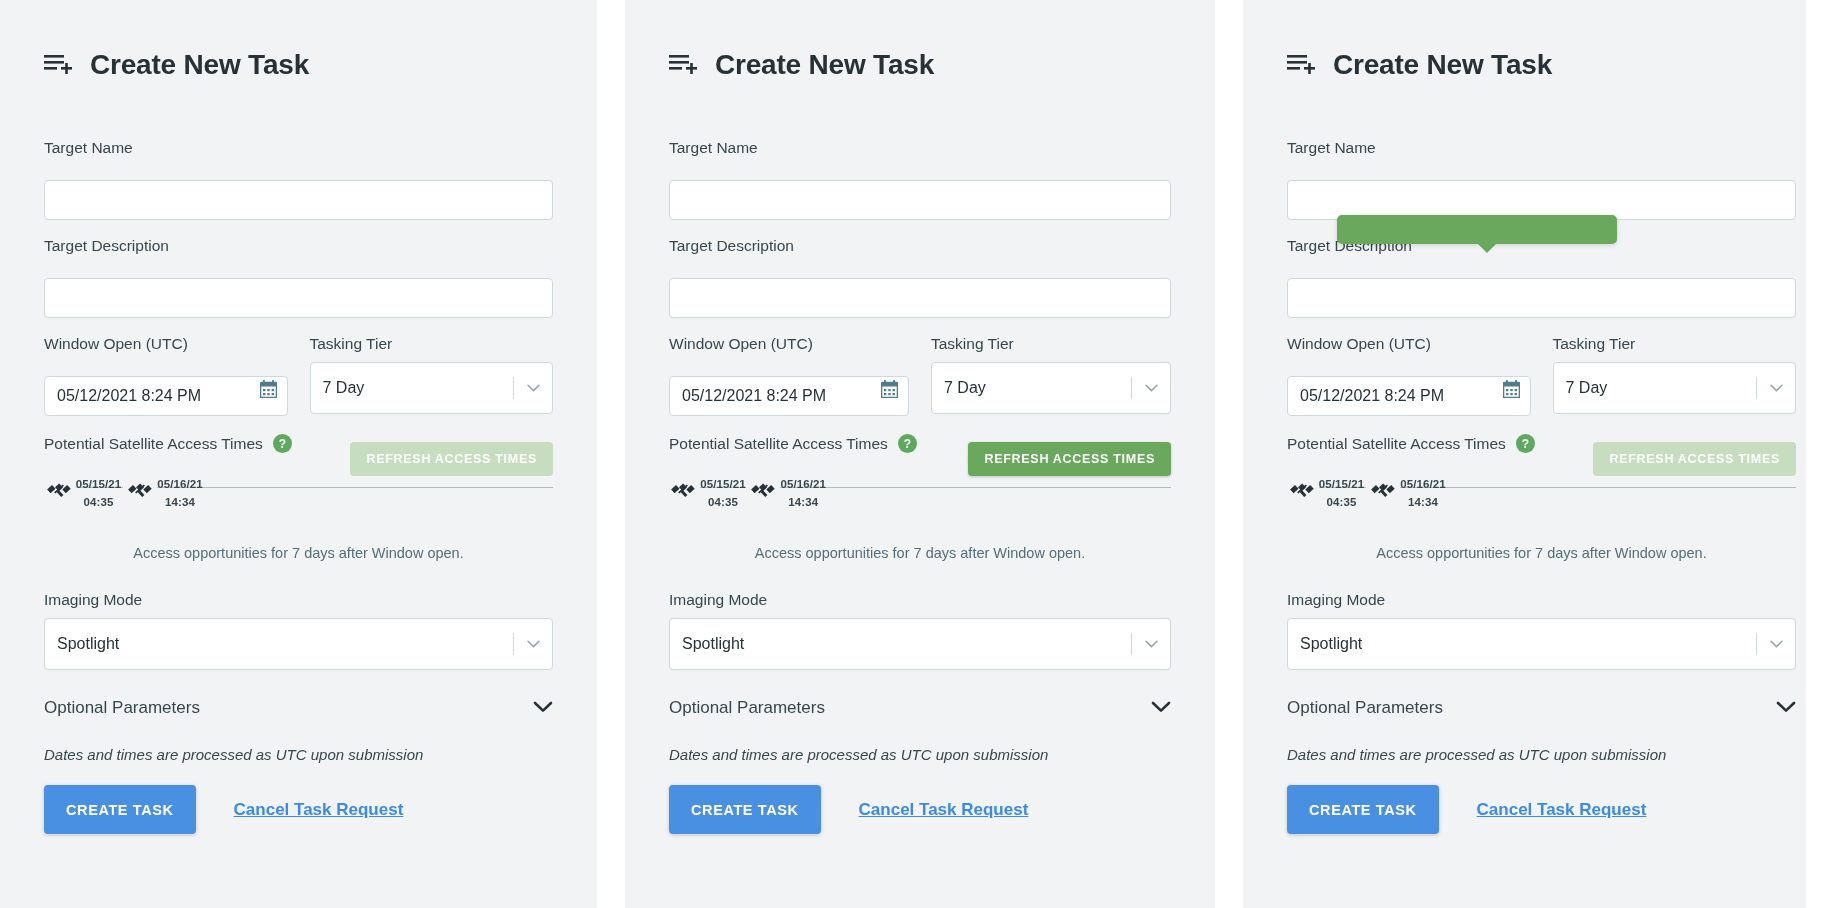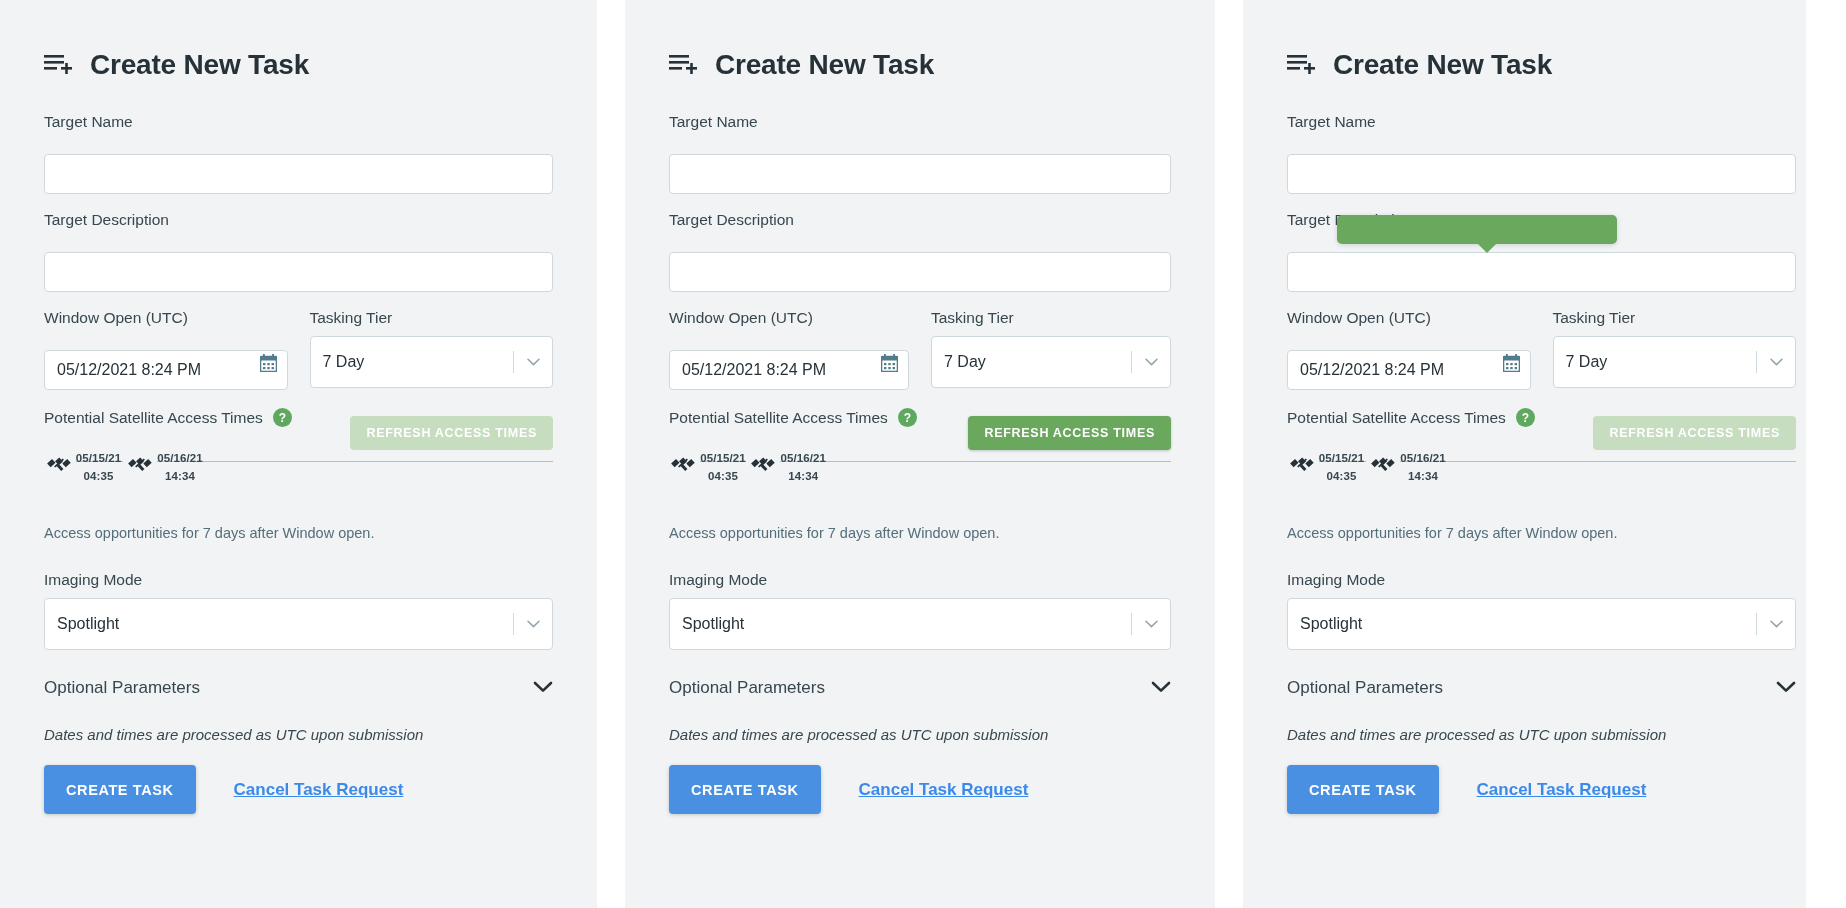--- a/index.html
+++ b/index.html
@@ -32,21 +32,21 @@
   .panel-1 { width: 597px; }
   .panel-gap { flex: 0 0 28px; background: #ffffff; height: 908px; }
   .panel-2 { width: 590px; }
   .panel-3 { width: 563px; padding-right: 10px; }
 
   
   .hdr {
     display: flex;
     align-items: center;
     gap: 16px;
-    margin-bottom: 27px;
+    margin-bottom: 53px;
     height: 42px;
   }
   .hdr-icon {
     width: 30px; height: 26px;
     position: relative;
     flex: 0 0 auto;
   }
   .hdr-icon svg { display: block; }
   .hdr-title {
     font-size: 28px;
@@ -221,21 +221,22 @@
     font-weight: bold;
     color: #37474f;
     letter-spacing: 0.1px;
     line-height: 1.32;
   }
   .tick-labels { margin-top: 7px; text-align: center; }
 
   .access-note {
     font-size: 14.5px;
     color: #546e7a;
-    margin-top: 8px;
+    text-align: center;
+    margin-top: 2px;
     margin-bottom: 30px;
   }
 
   
   .optional-row {
     display: flex;
     align-items: center;
     justify-content: space-between;
     margin-top: 28px;
     margin-bottom: 28px;

